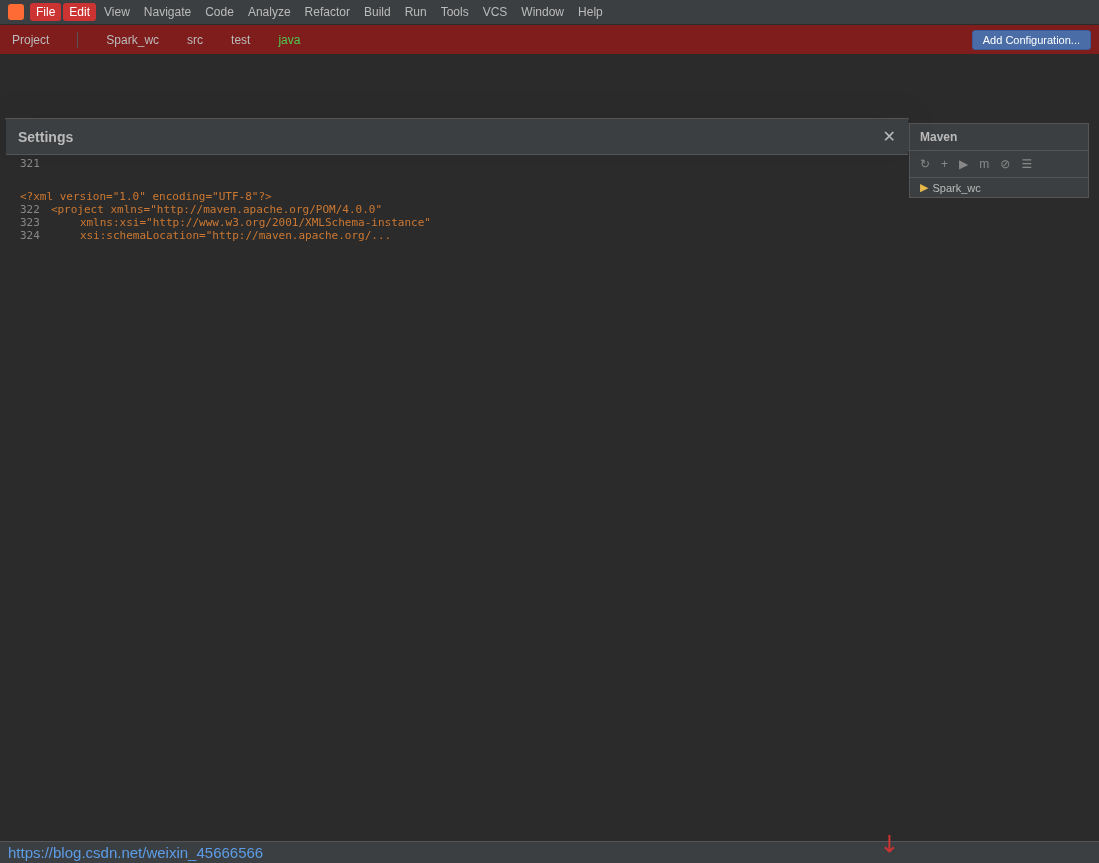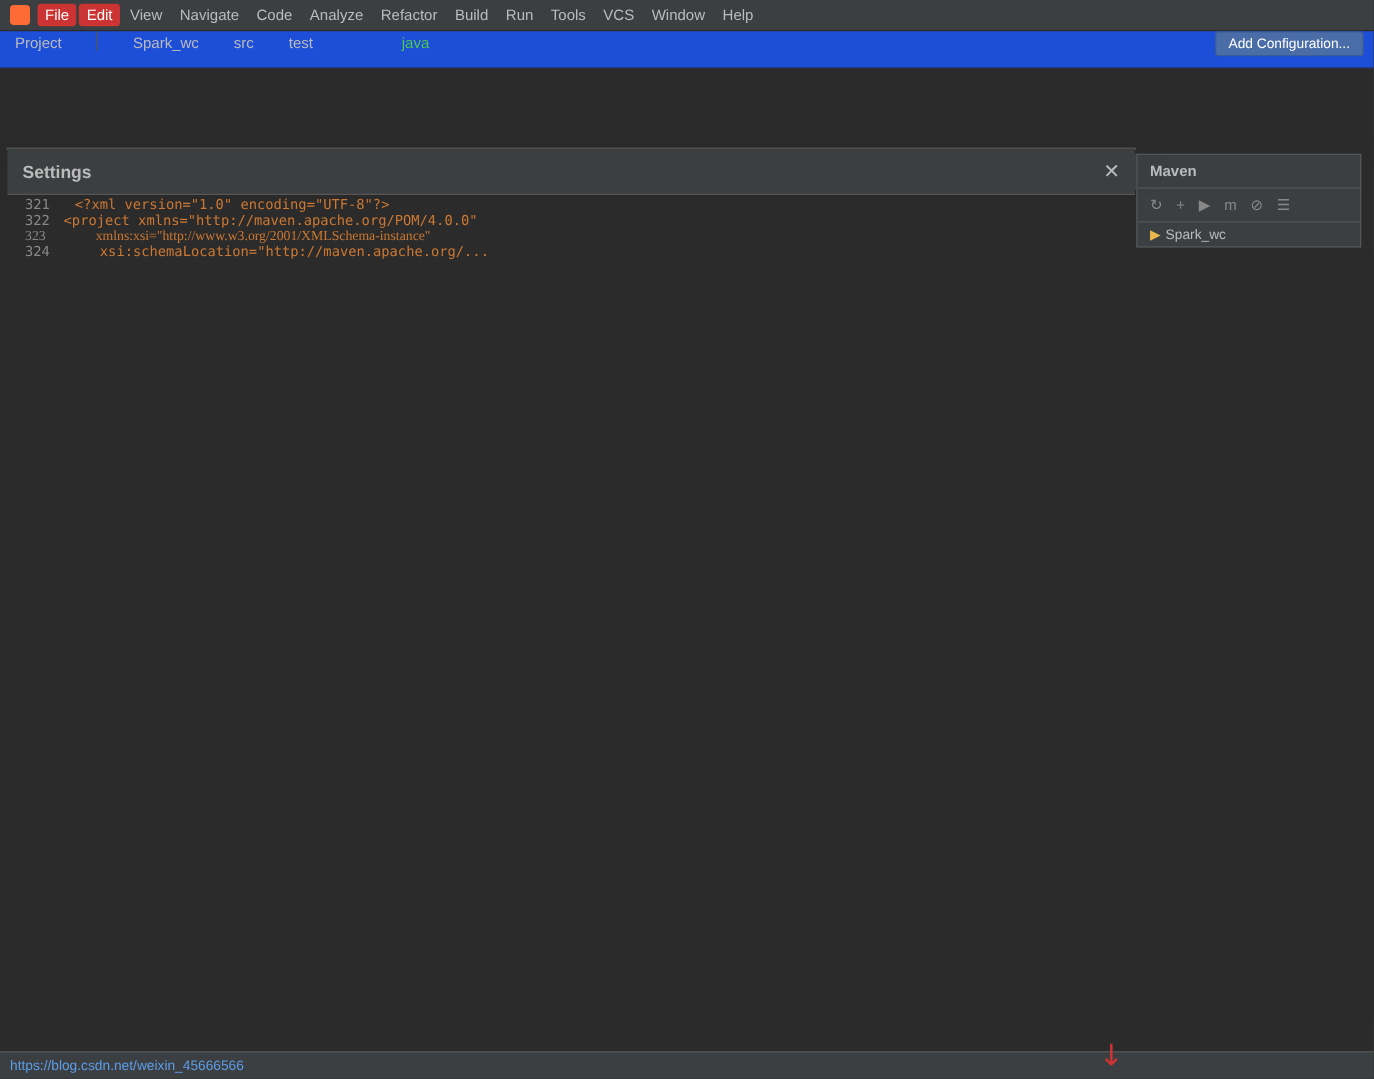--- a/index.html
+++ b/index.html
@@ -7,21 +7,21 @@
 
     
     .title-bar { background: #3c3f41; height: 25px; display: flex; align-items: center; padding: 0 8px; border-bottom: 1px solid #2b2b2b; }
     .title-bar-logo { width: 16px; height: 16px; background: #ff6b35; border-radius: 3px; margin-right: 6px; flex-shrink: 0; }
     .menu-bar { display: flex; align-items: center; gap: 2px; }
     .menu-item { padding: 2px 6px; cursor: pointer; color: #bbbbbb; font-size: 12px; border-radius: 3px; }
     .menu-item.highlighted { background: #cc3333; color: white; }
     .title-text { margin-left: 8px; color: #bbbbbb; font-size: 12px; flex: 1; text-align: center; }
 
     
-    .toolbar { background: #1d4ed8; height: 30px; display: flex; align-items: flex-start; padding: 0 8px; gap: 20px; border-bottom: 1px solid #2b2b2b; }
+    .toolbar { background: #7f1d1d; height: 30px; display: flex; align-items: center; padding: 0 8px; gap: 20px; border-bottom: 1px solid #2b2b2b; }
     .toolbar-item { color: #bbbbbb; font-size: 12px; padding: 2px 4px; cursor: pointer; display: flex; align-items: center; gap: 3px; }
     .separator { width: 1px; height: 16px; background: #555; margin: 0 4px; }
 
     
     .settings-overlay { position: absolute; top: 58px; left: 0; right: 0; bottom: 0; display: flex; align-items: flex-start; justify-content: center; }
     .settings-dialog { position: absolute; top: 10px; left: 10px; right: 10px; bottom: 10px; background: #3c3f41; border: 1px solid #555; border-radius: 4px; display: flex; flex-direction: column; box-shadow: 0 8px 30px rgba(0,0,0,0.5); }
     .settings-header { display: flex; align-items: center; justify-content: space-between; padding: 8px 12px; border-bottom: 1px solid #555; background: #3c3f41; }
     .settings-title { font-size: 14px; color: #bbbbbb; font-weight: bold; }
     .close-btn { cursor: pointer; color: #bbbbbb; font-size: 16px; }
 
@@ -68,21 +68,21 @@
     <span class="menu-item">Help</span>
   </div>
 </div>
 
 <div class="toolbar ide-content">
   <span class="toolbar-item">Project</span>
   <div class="separator"></div>
   <span class="toolbar-item">Spark_wc</span>
   <span class="toolbar-item">src</span>
   <span class="toolbar-item">test</span>
-  <span class="toolbar-item" style="color:#4ec94e;margin-left:43px;">java</span>
+  <span class="toolbar-item" style="color:#4ec94e;">java</span>
   <div style="margin-left: auto; display: flex; align-items: center; gap: 6px;">
     <button class="btn btn-primary" style="font-size:11px; padding:3px 10px;">Add Configuration...</button>
   </div>
 </div>
 
 <div class="settings-overlay ide-content">
 
   <div style="position:absolute; top:0; left:0; right:0; bottom:0; background:#2b2b2b; z-index:0; padding: 10px;">
 
     <div style="position:absolute; top:10px; right:10px; width:180px; background:#3c3f41; border:1px solid #555; z-index:1;">
@@ -99,29 +99,29 @@
         <span style="color:#e8b84b;">▶</span>
         <span>Spark_wc</span>
       </div>
     </div>
 
     <div style="height:28px; background:#3c3f41; display:flex; align-items:center; padding:0 6px; border-bottom:1px solid #555;">
       <span style="color:#bbbbbb; font-size:11px; padding:3px 8px; background:#2b2b2b; border:1px solid #555; border-bottom:none; border-radius:3px 3px 0 0;">pom.xml</span>
     </div>
 
     <div style="padding:6px 10px; font-family:monospace; font-size:11px; color:#bbbbbb;">
-      <div style="color:#888; display:flex; gap:20px;">
+      <div style="color:#888; display:flex; gap:20px;flex-direction:column;">
           <span>321</span>
           <span style="color:#cc7832;">&lt;?xml version="1.0" encoding="UTF-8"?&gt;</span>
         </div>
       <div style="color:#888; display:flex; gap:11px;">
           <span>322</span>
           <span style="color:#cc7832;">&lt;project xmlns="http://maven.apache.org/POM/4.0.0"</span>
         </div>
-      <div style="color:#888; display:flex; gap:20px;font-family:Liberation Serif, serif;">
+      <div style="color:#888; display:flex; gap:20px;">
           <span>323</span>
           <span style="color:#cc7832; margin-left:20px;">xmlns:xsi="http://www.w3.org/2001/XMLSchema-instance"</span>
         </div>
       <div style="color:#888; display:flex; gap:20px;">
           <span>324</span>
           <span style="color:#cc7832; margin-left:20px;">xsi:schemaLocation="http://maven.apache.org/...</span>
         </div>
     </div>
   </div>
 
@@ -140,16 +140,16 @@
         
 
         
         
       </div>
     </div>
   </div>
 </div>
 
 <div style="position:absolute; bottom:0; left:0; right:0; height:22px; background:#3c3f41; border-top:1px solid #555; display:flex; align-items:center; padding:0 8px; z-index:20;">
-  <span style="color:#5c9de8; font-size:11px;">https://blog.csdn.net/weixin_45666566</span>
+  <span style="color:#5c9de8; font-size:15px;">https://blog.csdn.net/weixin_45666566</span>
 
   <span style="position:absolute; right:200px; bottom:5px; color:#cc3333; font-size:24px; transform: rotate(225deg);">↖</span>
 </div>
 
 </body></html>

